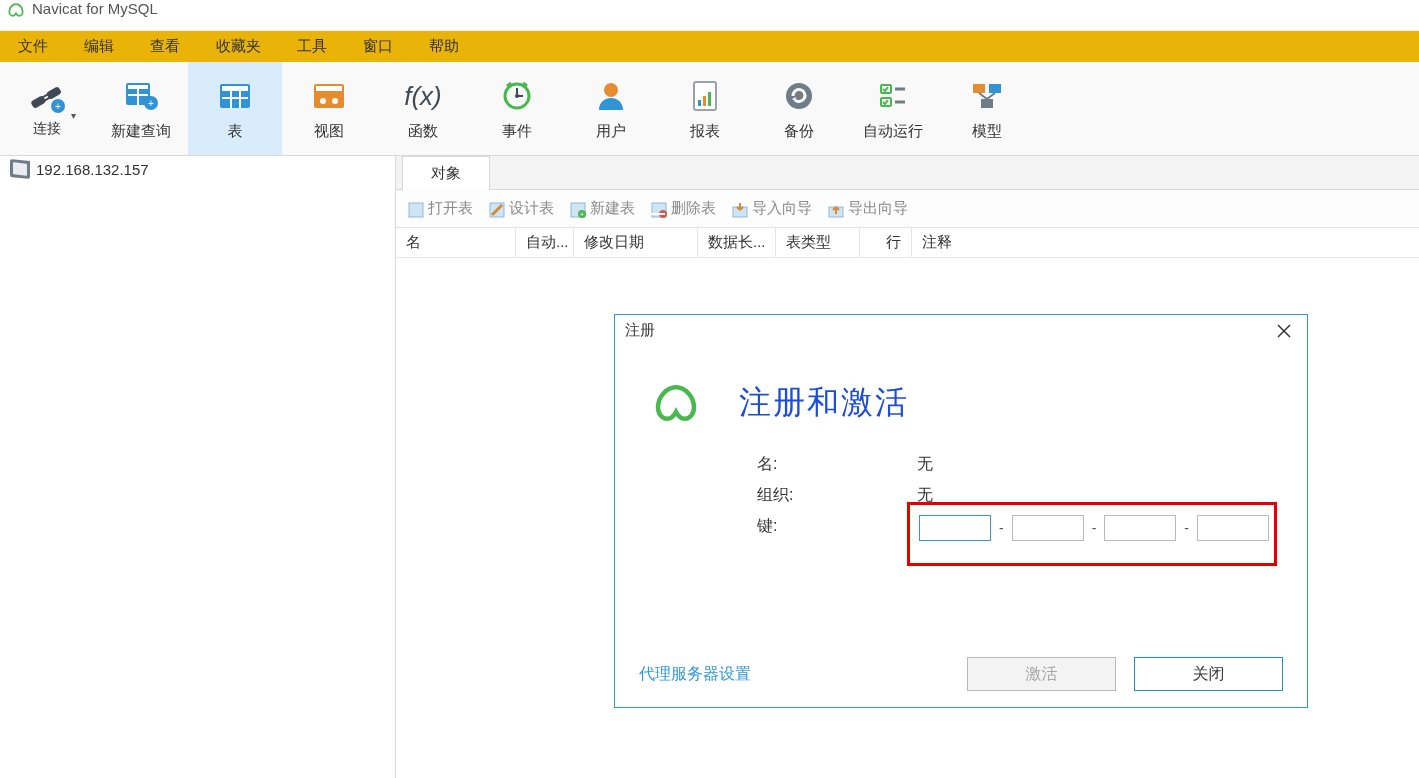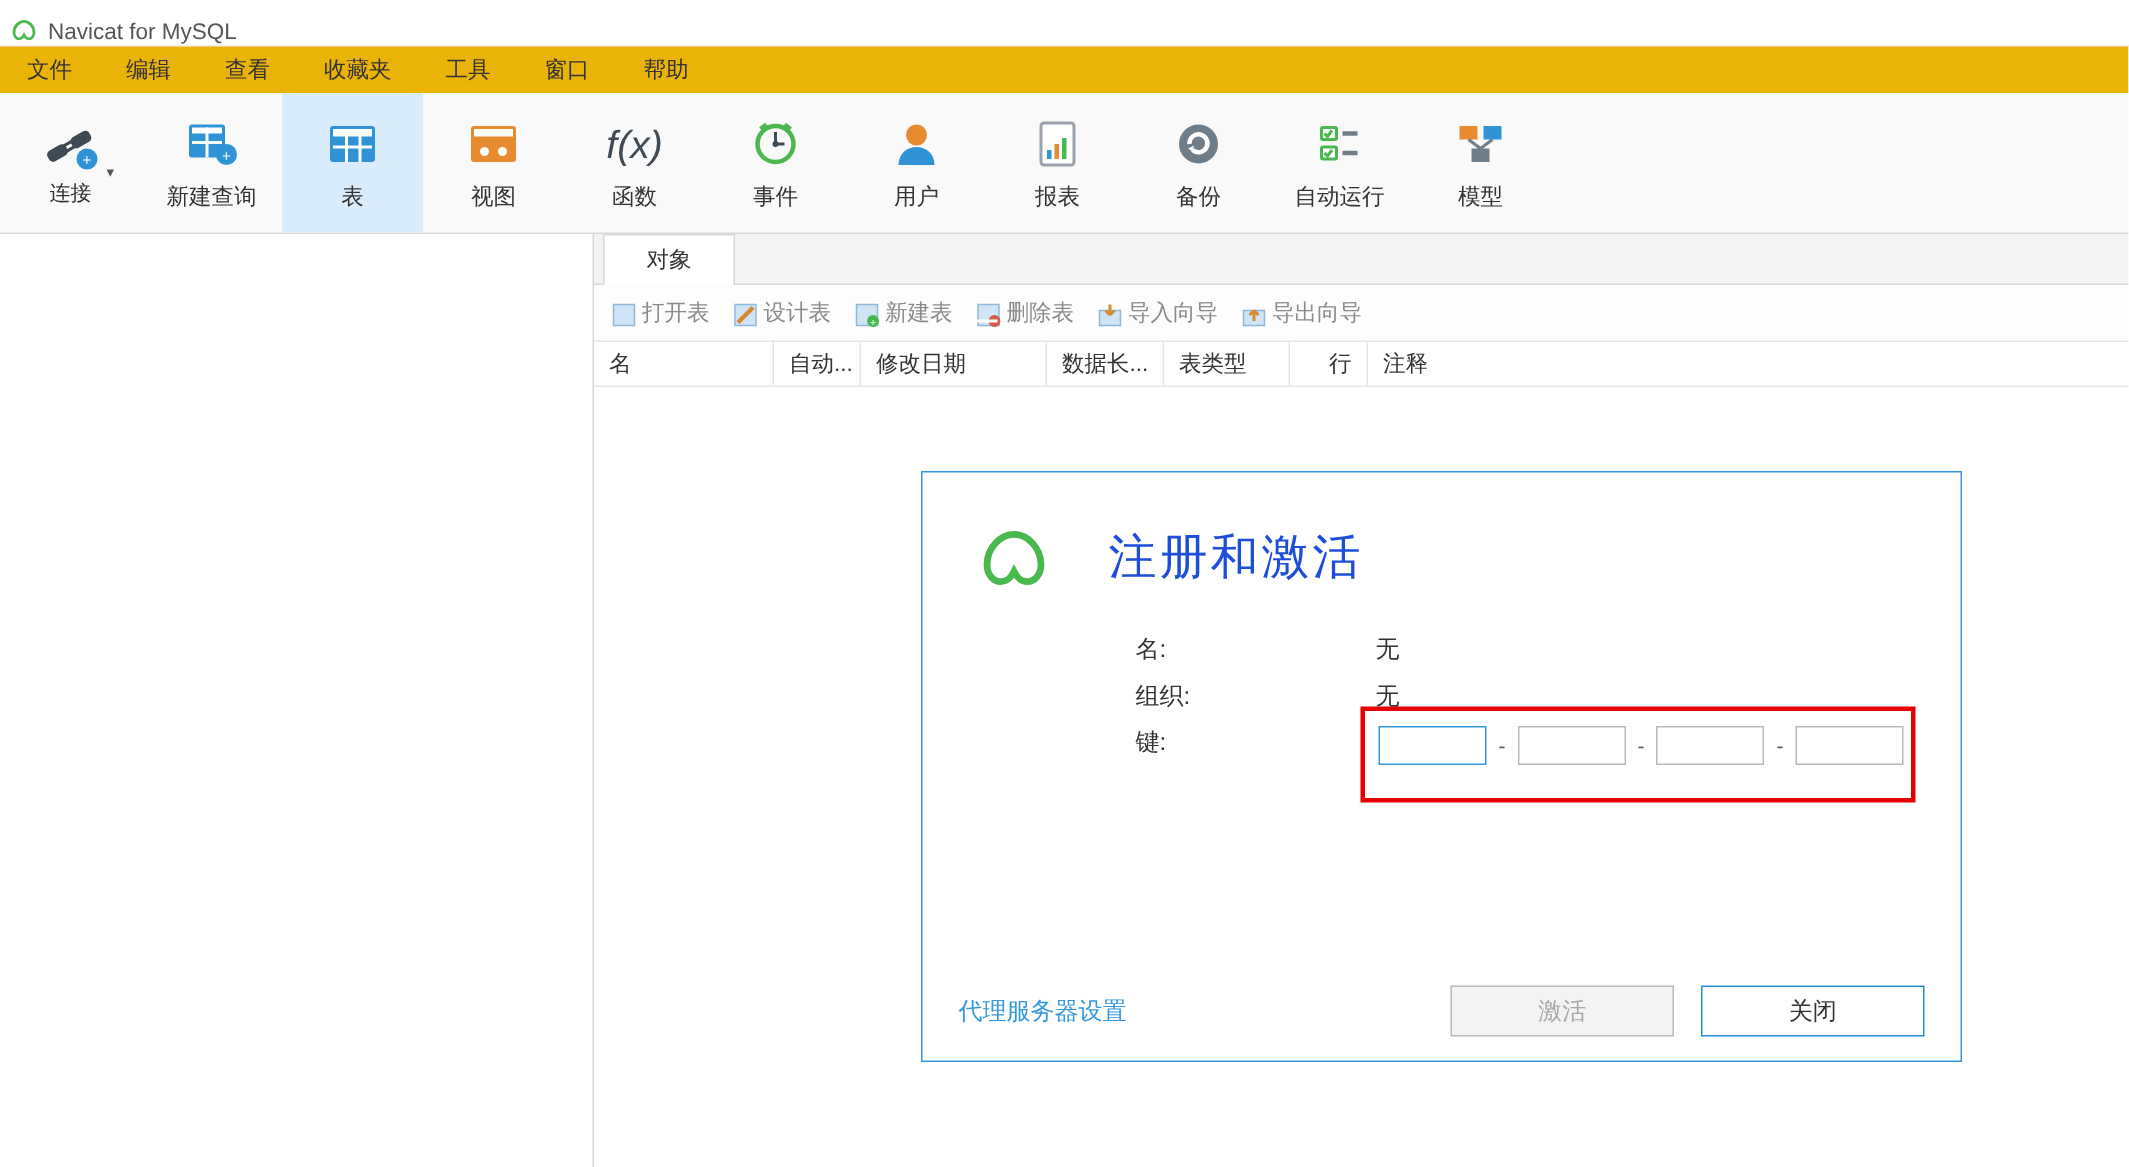--- a/index.html
+++ b/index.html
@@ -1,19 +1,19 @@
 <!DOCTYPE html>
 <html><head>
 <meta charset="utf-8">
 <style>
   * { box-sizing: border-box; margin: 0; padding: 0; font-family: "Microsoft YaHei", "Segoe UI", Arial, sans-serif; }
   body { width: 1419px; height: 778px; background: #fff; overflow: hidden; position: relative; font-size: 14px; color: #333; }
 
   
-  .titlebar { height: 30px; display: flex; align-items: flex-end; padding: 0 6px; background: #fff; }
+  .titlebar { height: 30px; display: flex; align-items: flex-start; padding: 0 6px; background: #fff; }
   .titlebar .logo { margin-right: 6px; }
   .titlebar .title { color: #555; font-size: 15px; }
 
   
   .menubar { height: 32px; display: flex; align-items: center; background: #eab308; border-top: 1px solid #eee; }
   .menubar .menu-item { padding: 6px 18px; font-size: 15px; color: #333; cursor: default; }
 
   
   .toolbar { height: 94px; display: flex; align-items: stretch; background: #f9f9f9; border-bottom: 1px solid #d8d8d8; }
   .tool-btn { width: 94px; display: flex; flex-direction: column; align-items: center; justify-content: center; gap: 6px; cursor: default; }
@@ -229,20 +229,24 @@
           <line x1="9" y1="12" x2="17" y2="18" stroke="#6f7d89" stroke-width="2"></line>
           <line x1="25" y1="12" x2="17" y2="18" stroke="#6f7d89" stroke-width="2"></line>
         </svg>
     </div>
     <span class="label">模型</span>
   </div>
 </div>
 
 <div class="main">
   <div class="sidebar">
+    <div class="conn-item">
+      <span class="conn-icon"></span>
+      <span>192.168.132.157</span>
+    </div>
   </div>
 
   <div class="content">
     <div class="tabs">
       <div class="tab">对象</div>
     </div>
 
     <div class="sub-toolbar">
       <div class="sub-btn">
         <span class="mini-ic">
@@ -307,20 +311,29 @@
       <div class="ch" style="width:124px">修改日期</div>
       <div class="ch" style="width:78px">数据长...</div>
       <div class="ch" style="width:84px">表类型</div>
       <div class="ch" style="width:52px; justify-content:flex-end;">行</div>
       <div class="ch" style="flex:1">注释</div>
     </div>
   </div>
 </div>
 
 <div class="dialog">
+  <div class="dialog-title">
+    <span>注册</span>
+    <span class="dialog-close">
+      <svg width="14" height="14" viewBox="0 0 14 14">
+          <line x1="1" y1="1" x2="13" y2="13" stroke="#333" stroke-width="1.5"></line>
+          <line x1="13" y1="1" x2="1" y2="13" stroke="#333" stroke-width="1.5"></line>
+        </svg>
+    </span>
+  </div>
 
   <div class="dialog-body">
     <div class="dlg-head">
       <span>
         <svg width="54" height="54" viewBox="0 0 24 24">
             <path fill="none" stroke="#49b84e" stroke-width="2" d="M4 14c0-5 4-9 8-9s8 4 8 9c0 3-2 5-4 5s-3-1-4-3c-1 2-2 3-4 3s-4-2-4-5z"></path>
           </svg>
       </span>
       <span class="heading">注册和激活</span>
     </div>

